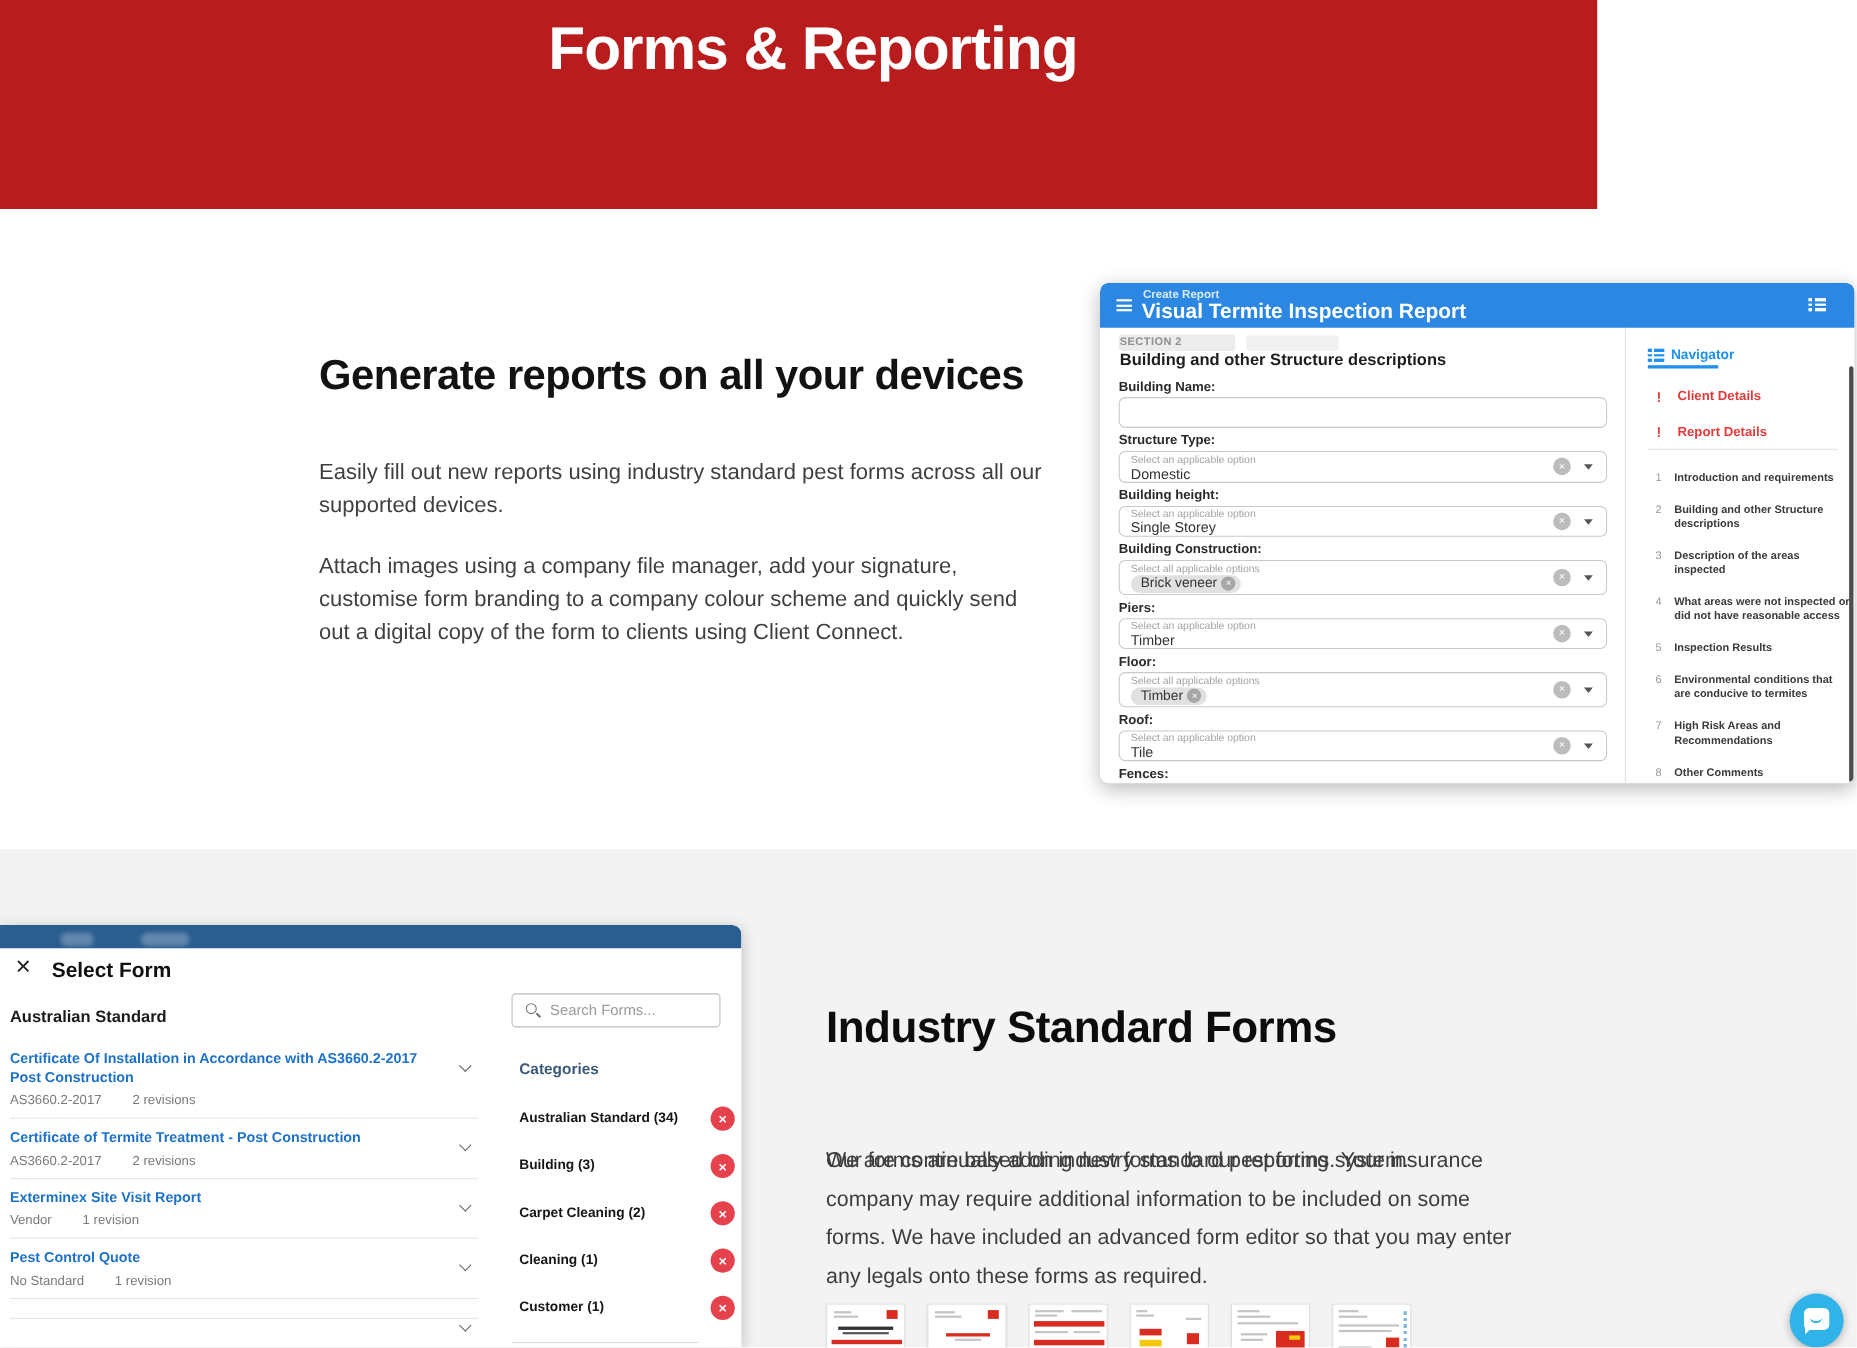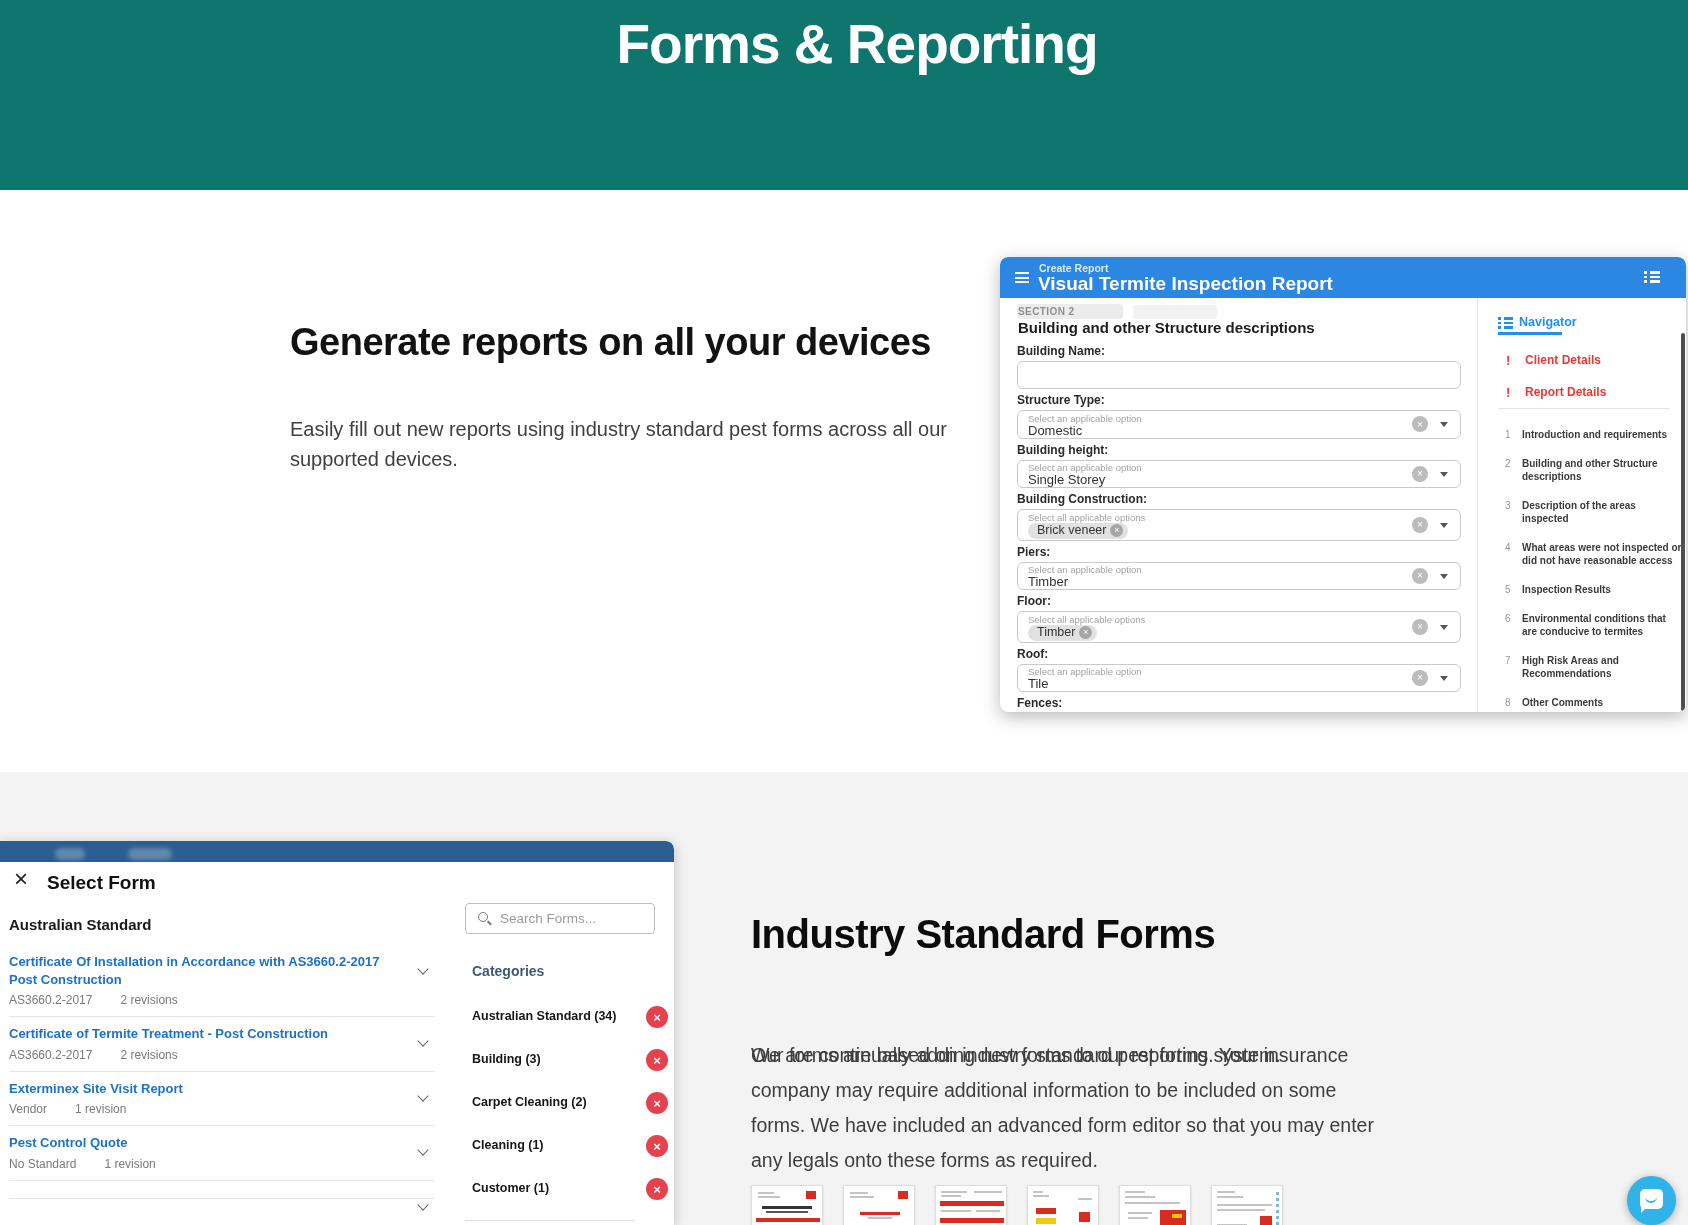--- a/index.html
+++ b/index.html
@@ -1,21 +1,21 @@
 <!DOCTYPE html>
 <html><head>
 <meta charset="utf-8">
 <style>
   * { margin:0; padding:0; box-sizing:border-box; }
   html,body { width:1688px; height:1225px; }
   body { position:relative; width:1688px; height:1225px; overflow:hidden;
          background:#ffffff; font-family:"Liberation Sans", sans-serif; }
 
   
-  .hero { position:absolute; left:0; top:0; width:1688px; height:190px; background:#0f766e;padding-left:26px; }
+  .hero { position:absolute; left:0; top:0; width:1452px; height:190px; background:#b91c1c;padding-left:26px; }
   .hero h1 { padding-top:12px; text-align:center; color:#fff; font-size:55px; font-weight:bold; letter-spacing:-1px; }
 
   
   .intro { position:absolute; left:290px; top:316px; width:660px; }
   .intro h2 { font-size:38px; line-height:1.42; color:#121212; margin-bottom:44px; letter-spacing:-.5px; }
   .intro p { font-size:20px; line-height:1.5; color:#3f3f3f; margin-bottom:26px; }
 
   
   .report-card { position:absolute; left:1000px; top:257px; width:686px; height:455px;
     background:#fff; border-radius:8px; box-shadow:0 5px 18px rgba(0,0,0,.28); overflow:hidden; }
@@ -128,20 +128,21 @@
 </head>
 <body>
 
 <div class="hero">
   <h1>Forms &amp; Reporting</h1>
 </div>
 
 <div class="intro">
   <h2>Generate reports on all your devices</h2>
   <p>Easily fill out new reports using industry standard pest forms across all our supported devices.</p>
+  <p>Attach images using a company file manager, add your signature, customise form branding to a company colour scheme and quickly send out a digital copy of the form to clients using Client Connect.</p>
 </div>
 
 <div class="report-card">
   <div class="rc-header">
     <div class="hamburger">
         <i></i>
         <i></i>
         <i></i>
       </div>
     <div class="rc-eyebrow">Create Report</div>

